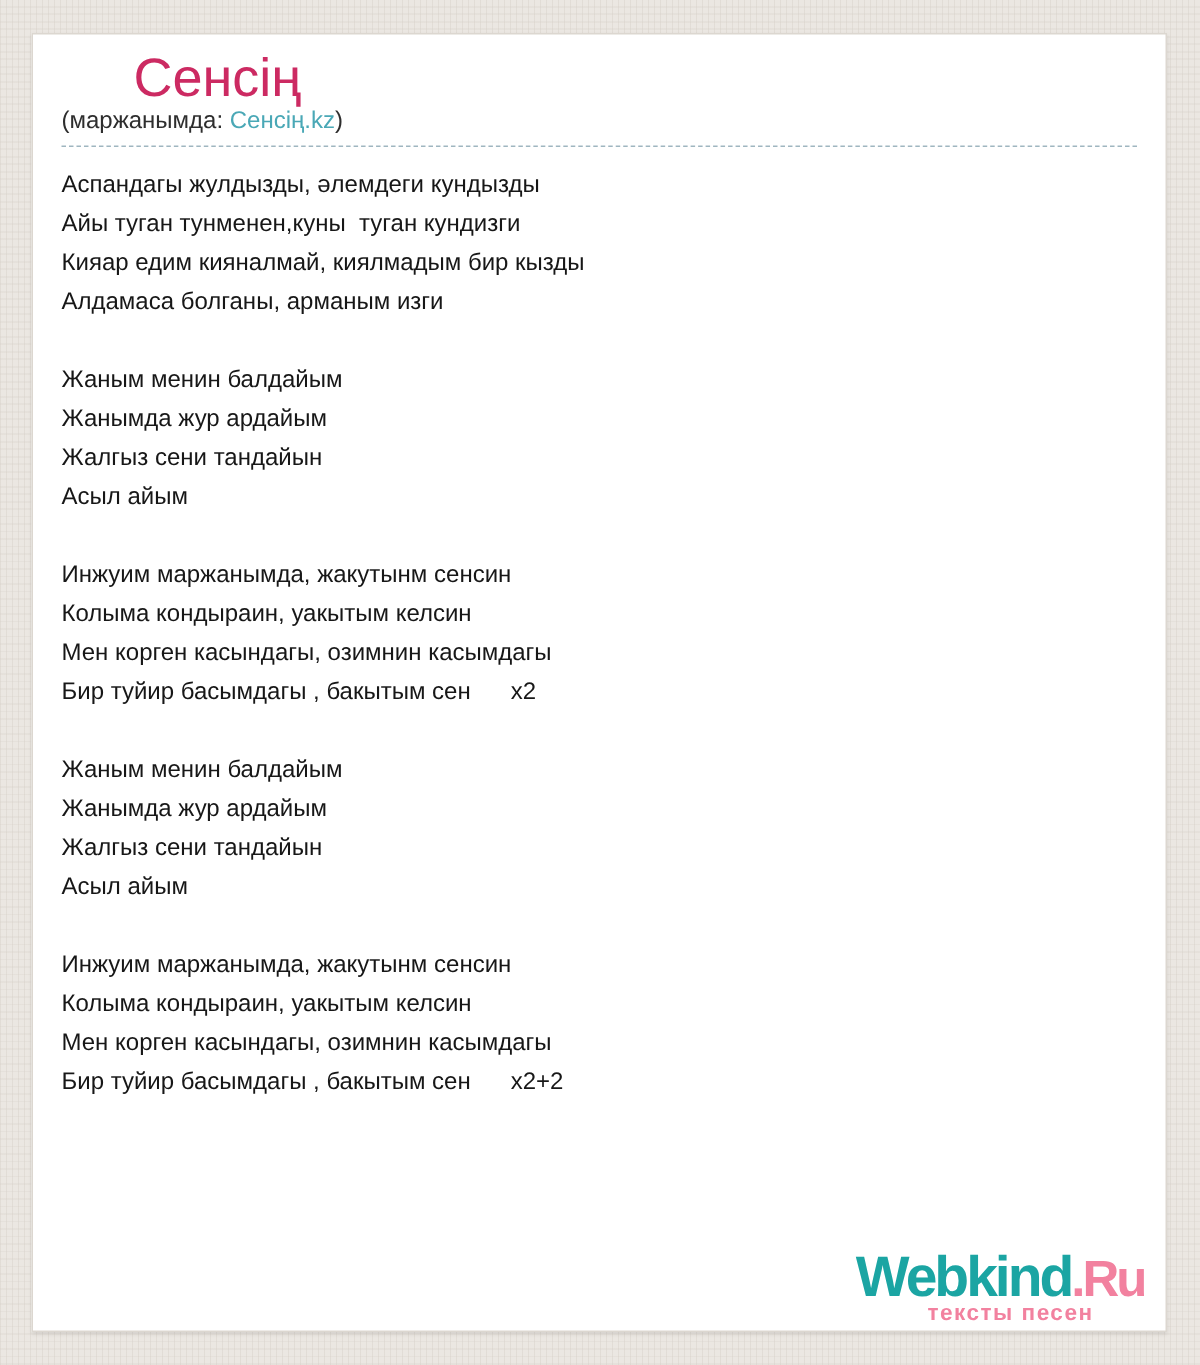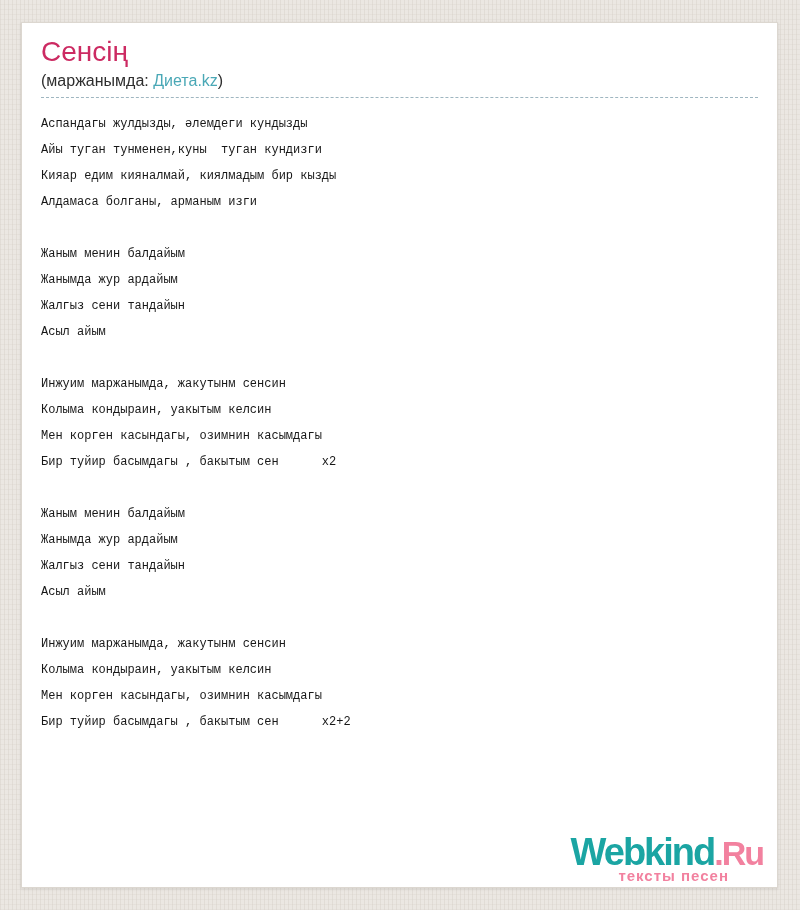--- a/index.html
+++ b/index.html
@@ -14,33 +14,34 @@
   }
   .canvas { position:relative; width:800px; height:910px; }
   .content-box {
     position:absolute; left:21px; top:22px; width:757px; height:866px;
     background:#ffffff;
     border:1px solid #dcd7d0;
     box-shadow:0 1px 3px rgba(0,0,0,.10);
     padding:13px 19px 0 19px;
   }
   h1.page-title {
-    font-size:28px; line-height:32px; font-weight:400;
+    font-size:36px; line-height:32px; font-weight:400;
     color:var(--title-color,#cc2a62);
     letter-spacing:0;
+    margin-left:48px;
   }
   .artist-line {
     font-size:16px; line-height:20px; color:#2e2e2e;
     margin-top:3px; padding-bottom:6px;
     border-bottom:1px dashed #9fb6c0;
   }
   .artist-link { color:var(--link-color,#4aa8b6); text-decoration:none; cursor:pointer; }
   .lyrics {
     margin-top:13px;
-    font-size:12px; line-height:26px; color:#171717;font-family:Liberation Mono, monospace;
+    font-size:16px; line-height:26px; color:#171717;
   }
   .verse { white-space:pre-wrap; margin-bottom:26px; }
   .logo {
     position:absolute; right:14px; bottom:4px;
     text-align:right; text-decoration:none; display:block; cursor:pointer;
   }
   .logo-line {
     display:block;
     font-size:38px; line-height:38px; font-weight:bold; letter-spacing:-2px;
   }
@@ -54,21 +55,21 @@
   }
 </style>
 </head>
 <body>
 
 <div class="canvas">
   <div class="content-box">
 
     <h1 class="page-title">Сенсің</h1>
 
-    <div class="artist-line"><span>(маржанымда: </span><a class="artist-link" href="#">Диета.kz</a><span>)</span></div>
+    <div class="artist-line"><span>(маржанымда: </span><a class="artist-link" href="#">Сенсің.kz</a><span>)</span></div>
 
     <div class="lyrics" id="lyrics-container">
         <div class="verse">Аспандагы жулдызды, әлемдеги кундызды
 Айы туган тунменен,куны  туган кундизги
 Кияар едим кияналмай, киялмадым бир кызды
 Алдамаса болганы, арманым изги</div>
         <div class="verse">Жаным менин балдайым
 Жанымда жур ардайым
 Жалгыз сени тандайын
 Асыл айым</div>

